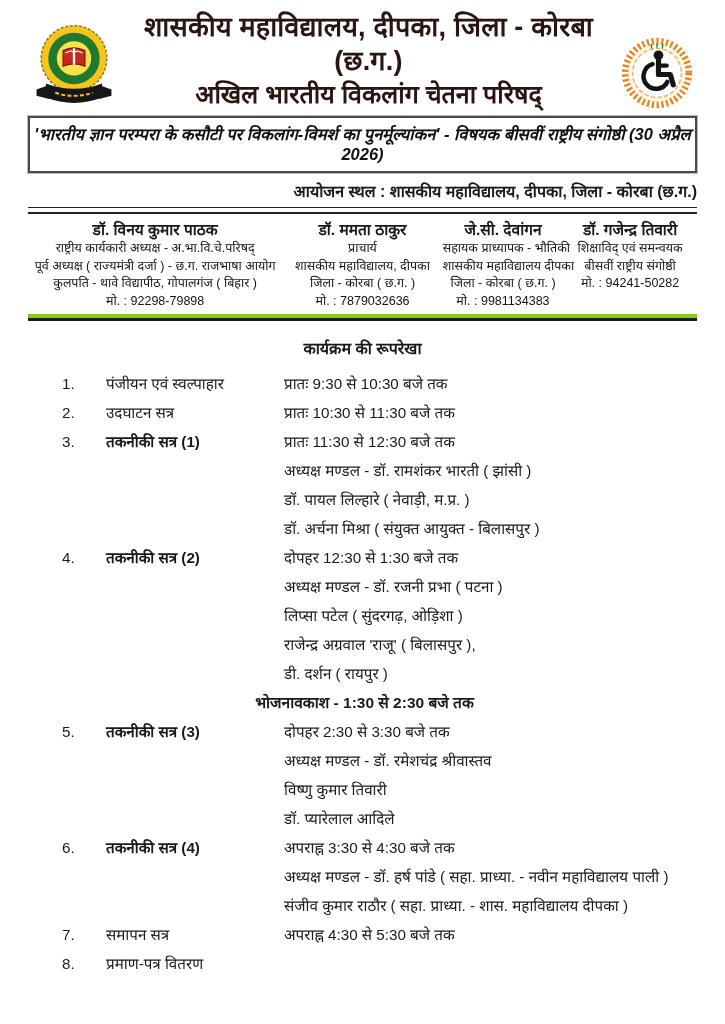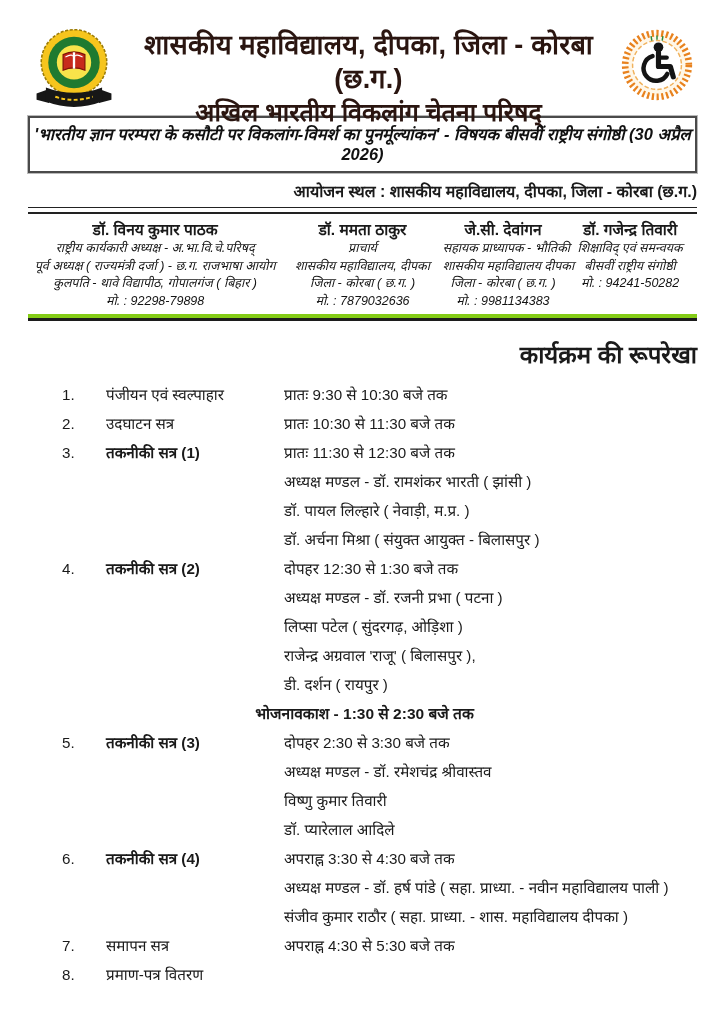--- a/index.html
+++ b/index.html
@@ -3,21 +3,21 @@
 <meta charset="utf-8">
 <style>
   * { margin:0; padding:0; box-sizing:border-box; }
   html,body { background:#e8e8e8; }
   .page {
     width:725px; height:1024px; margin:0 auto; background:#ffffff;
     font-family:"Liberation Sans", sans-serif; color:#1a1a1a;
     padding:28px 28px 0 28px; position:relative; overflow:hidden;
   }
   
-  .header { display:flex; align-items:flex-start; justify-content:space-between; height:82px; }
+  .header { display:flex; align-items:flex-end; justify-content:space-between; height:82px; }
   .logo-left { width:92px; display:flex; flex-direction:column; align-items:center; }
   .logo-right { width:80px; display:flex; justify-content:center; }
   .titles { flex:1; text-align:center; padding:0 4px; }
   .title1 { font-size:27px; font-weight:700; color:#2a1510; line-height:34px; letter-spacing:0.2px; }
   .title2 { font-size:25px; font-weight:700; color:#2a1510; line-height:32px; }
   
   .banner {
     margin-top:6px; border:2px solid #4a4a4a; box-shadow:0 0 0 1px #b9b9b9;
     text-align:center; font-size:16.5px; font-weight:700; color:#111;
     padding:6px 4px 7px 4px; line-height:20px;font-style:italic;
@@ -29,23 +29,23 @@
   }
   
   .organizers-wrap { border-top:2px solid #222; margin-top:4px; padding-top:4px;
     border-bottom:4px solid #84cc16; }
   .organizers-outer { border-bottom:3px solid #1c1c1c; margin-bottom:0; }
   .organizers {
     display:grid; grid-template-columns:38% 24% 18% 20%; padding:2px 0 4px 0;
   }
   .org-col { text-align:center; }
   .org-name { font-size:15.5px; font-weight:700; line-height:20px; white-space:nowrap; }
-  .org-line { font-size:12.5px; line-height:17.5px; white-space:nowrap; color:#141414;font-style:italic; }
-  
-  .program-title { text-align:right; font-size:24px; font-weight:700; margin:16px 0 10px 0; }
+  .org-line { font-size:12.5px; line-height:17.5px; white-space:nowrap; color:#141414; }
+  
+  .program-title { text-align:center; font-size:16px; font-weight:700; margin:16px 0 10px 0; }
   .schedule { padding:0 30px 0 34px; }
   .sch-row { display:grid; grid-template-columns:44px 178px 1fr; font-size:15.2px; line-height:29px; }
   .sch-num { color:#1a1a1a; }
   .sch-label { white-space:nowrap; }
   .sch-row.bold .sch-label { font-weight:700; }
   .sch-detail { white-space:nowrap; }
   .sch-break { text-align:center; font-weight:700; font-size:15.5px; line-height:29px; }
   
   .emblem-svg { display:block; }
 </style>

